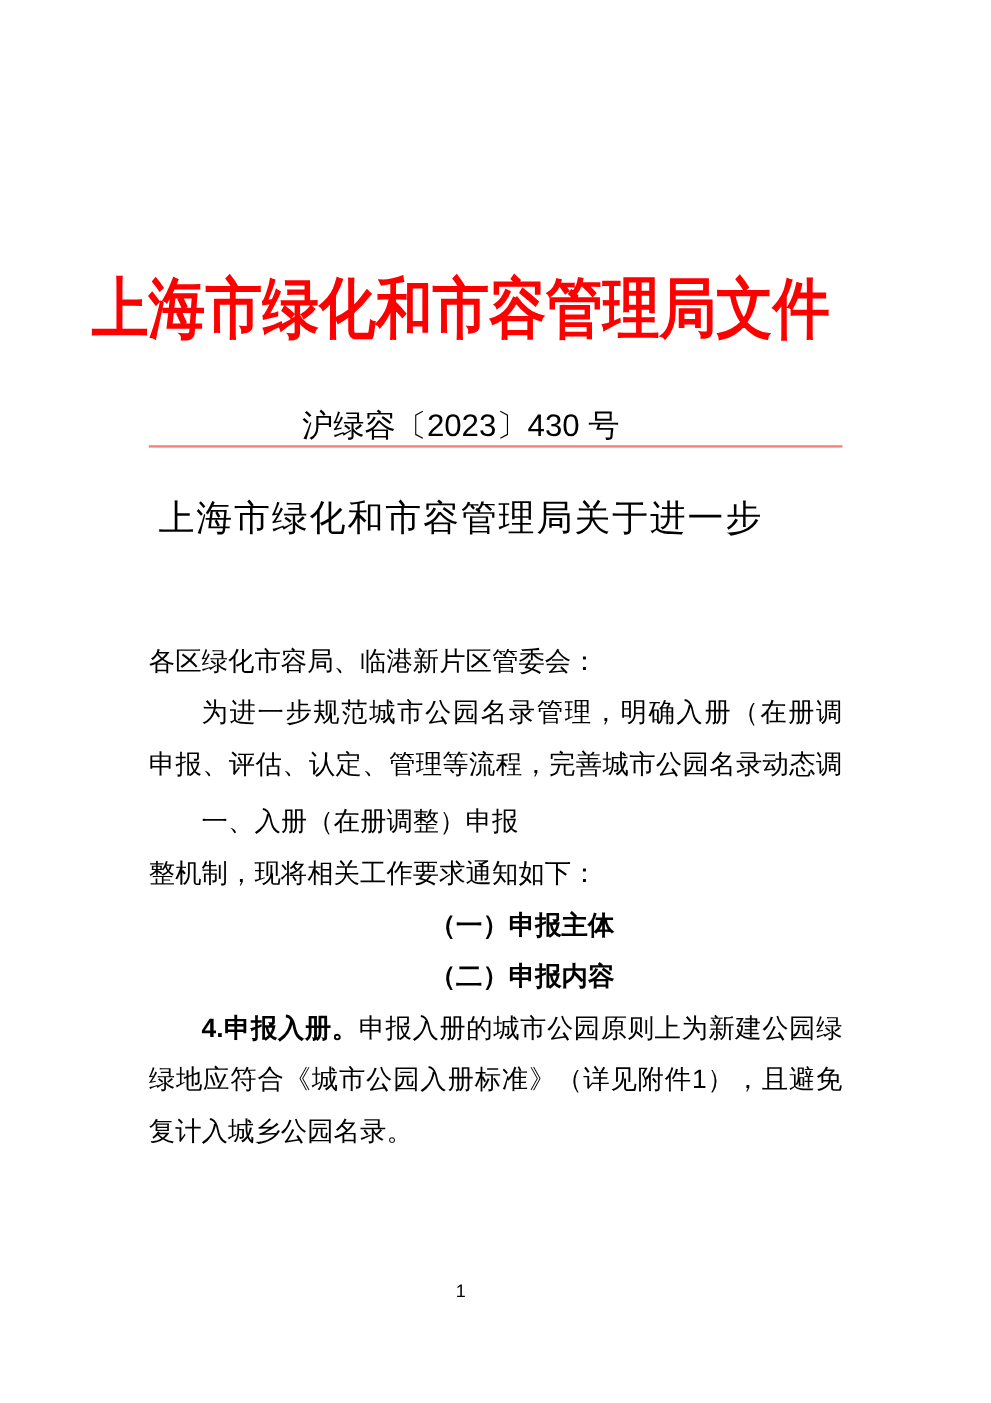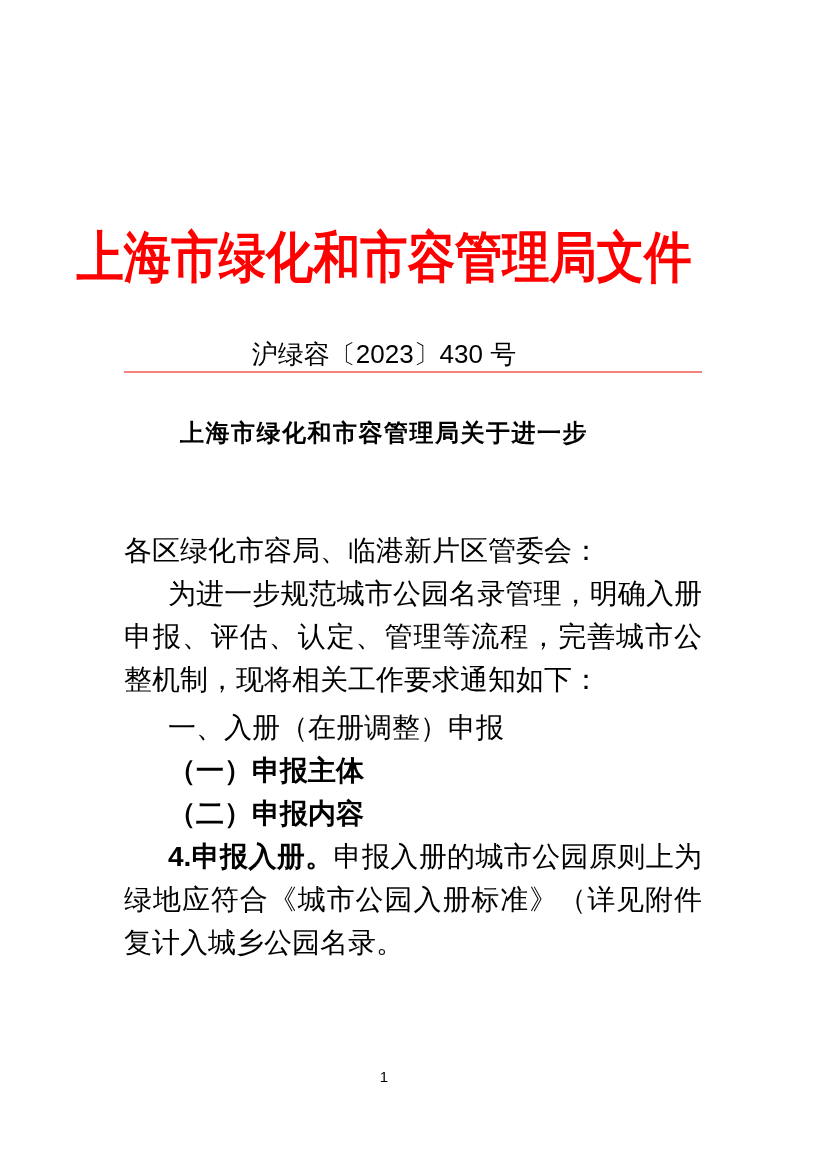--- a/index.html
+++ b/index.html
@@ -41,47 +41,47 @@
     left: 124px;
     width: 578px;
     height: 2px;
   }
   .doc-title {
     position: absolute;
     top: 411px;
     left: 0;
     width: 100%;
     text-align: center;
-    font-size: 24px;
+    font-size: 30px;
     line-height: 44px;
-    font-weight: bold;
+    font-weight: normal;
     letter-spacing: 1.5px;
   }
   .body-text {
     position: absolute;
     top: 529px;
     left: 124px;
     width: 578px;
-    font-size: 28px;
+    font-size: 22px;
   }
   .line {
     height: 43px;
     line-height: 43px;
     white-space: nowrap;
   }
   .line.fill {
     white-space: normal;
     text-align: justify;
     text-align-last: justify;
     text-justify: inter-character;
     overflow: hidden;
   }
   .line.indent { padding-left: 44px; }
   .line.gap-above { margin-top: 5px; }
-  .bold { font-weight: bold; }
+  .bold { font-weight: bold; text-align: center; }
   .page-number {
     position: absolute;
     top: 1068px;
     left: 0;
     width: 100%;
     text-align: center;
     font-size: 15px;
     line-height: 18px;
   }
 </style>
@@ -97,22 +97,22 @@
   <div class="red-divider" style="background: rgb(245, 130, 123);"></div>
 
   <div class="doc-title">
     <div>上海市绿化和市容管理局关于进一步</div>
   </div>
 
   <div class="body-text">
     <div class="line">各区绿化市容局、临港新片区管委会：</div>
     <div class="line indent fill">为进一步规范城市公园名录管理，明确入册（在册调整）</div>
     <div class="line fill">申报、评估、认定、管理等流程，完善城市公园名录动态调</div>
+    <div class="line indent gap-above">一、入册（在册调整）申报</div>
     <div class="line">整机制，现将相关工作要求通知如下：</div>
-    <div class="line indent gap-above">一、入册（在册调整）申报</div>
     <div class="line indent bold">（一）申报主体</div>
     <div class="line indent bold">（二）申报内容</div>
     <div class="line indent fill"><span class="bold">4.申报入册。</span><span>申报入册的城市公园原则上为新建公园绿</span></div>
     <div class="line fill">绿地应符合《城市公园入册标准》（详见附件1），且避免重</div>
     <div class="line">复计入城乡公园名录。</div>
   </div>
 
   <div class="page-number">1</div>
 
 </div>

